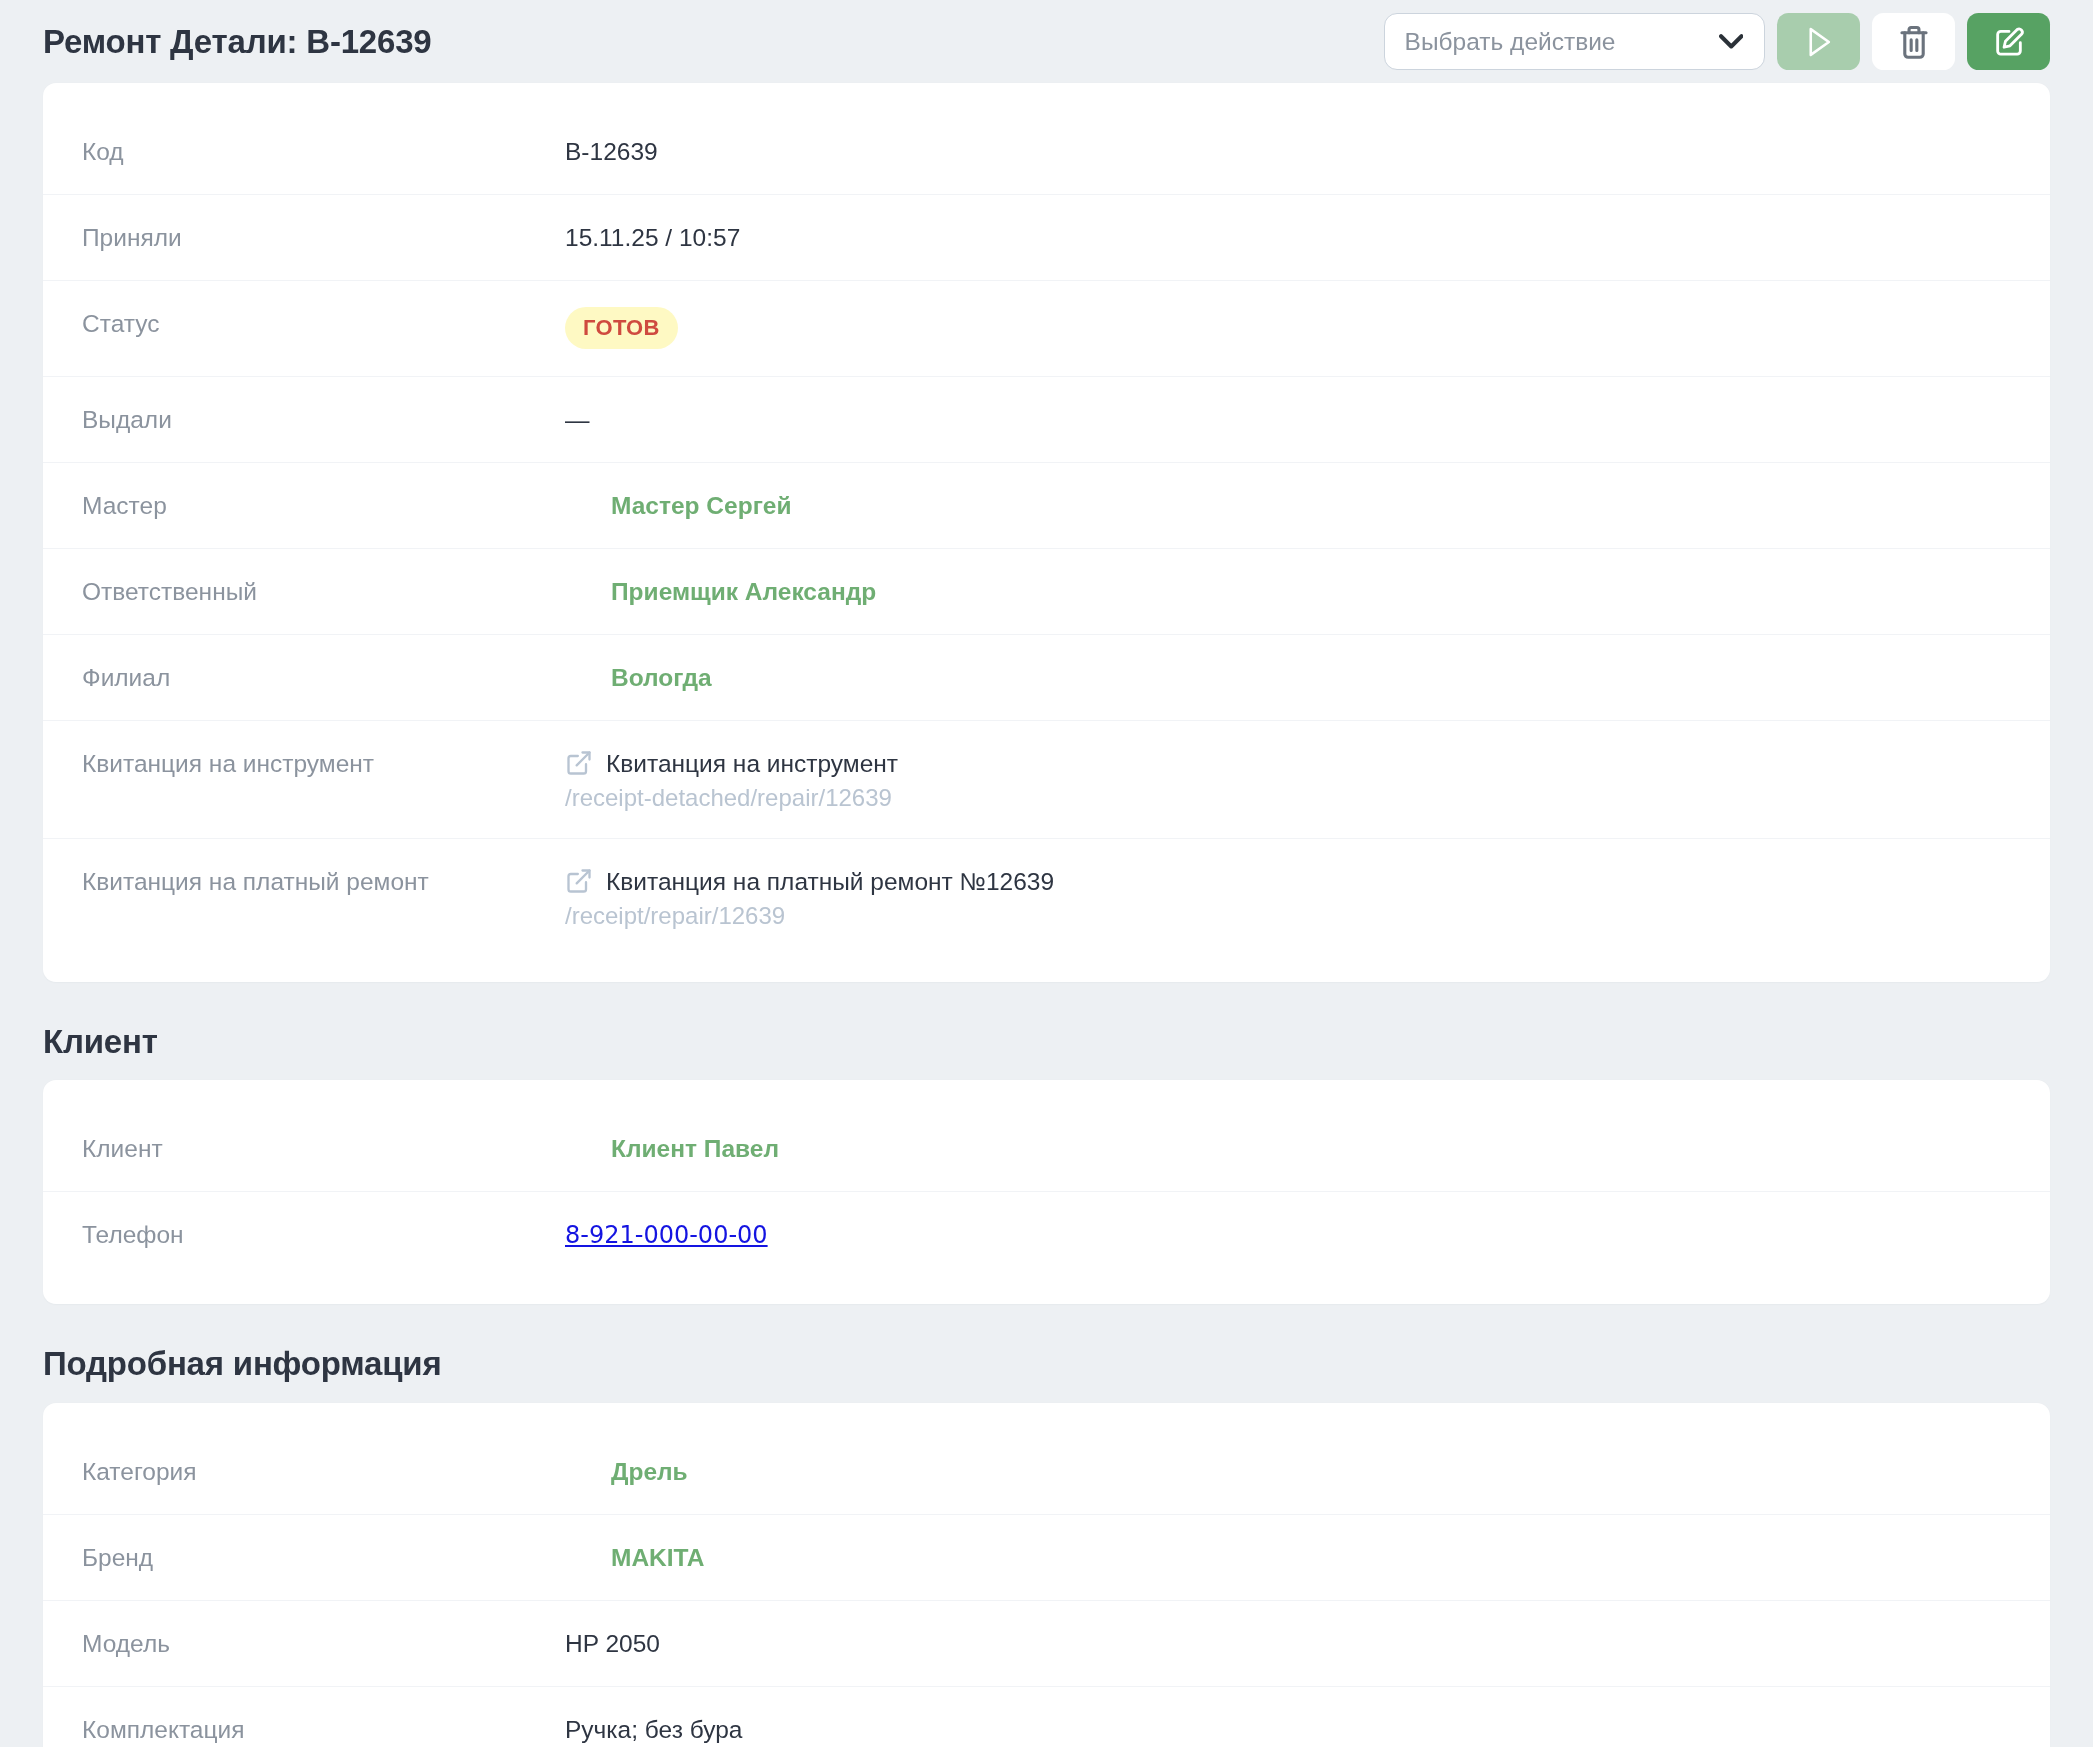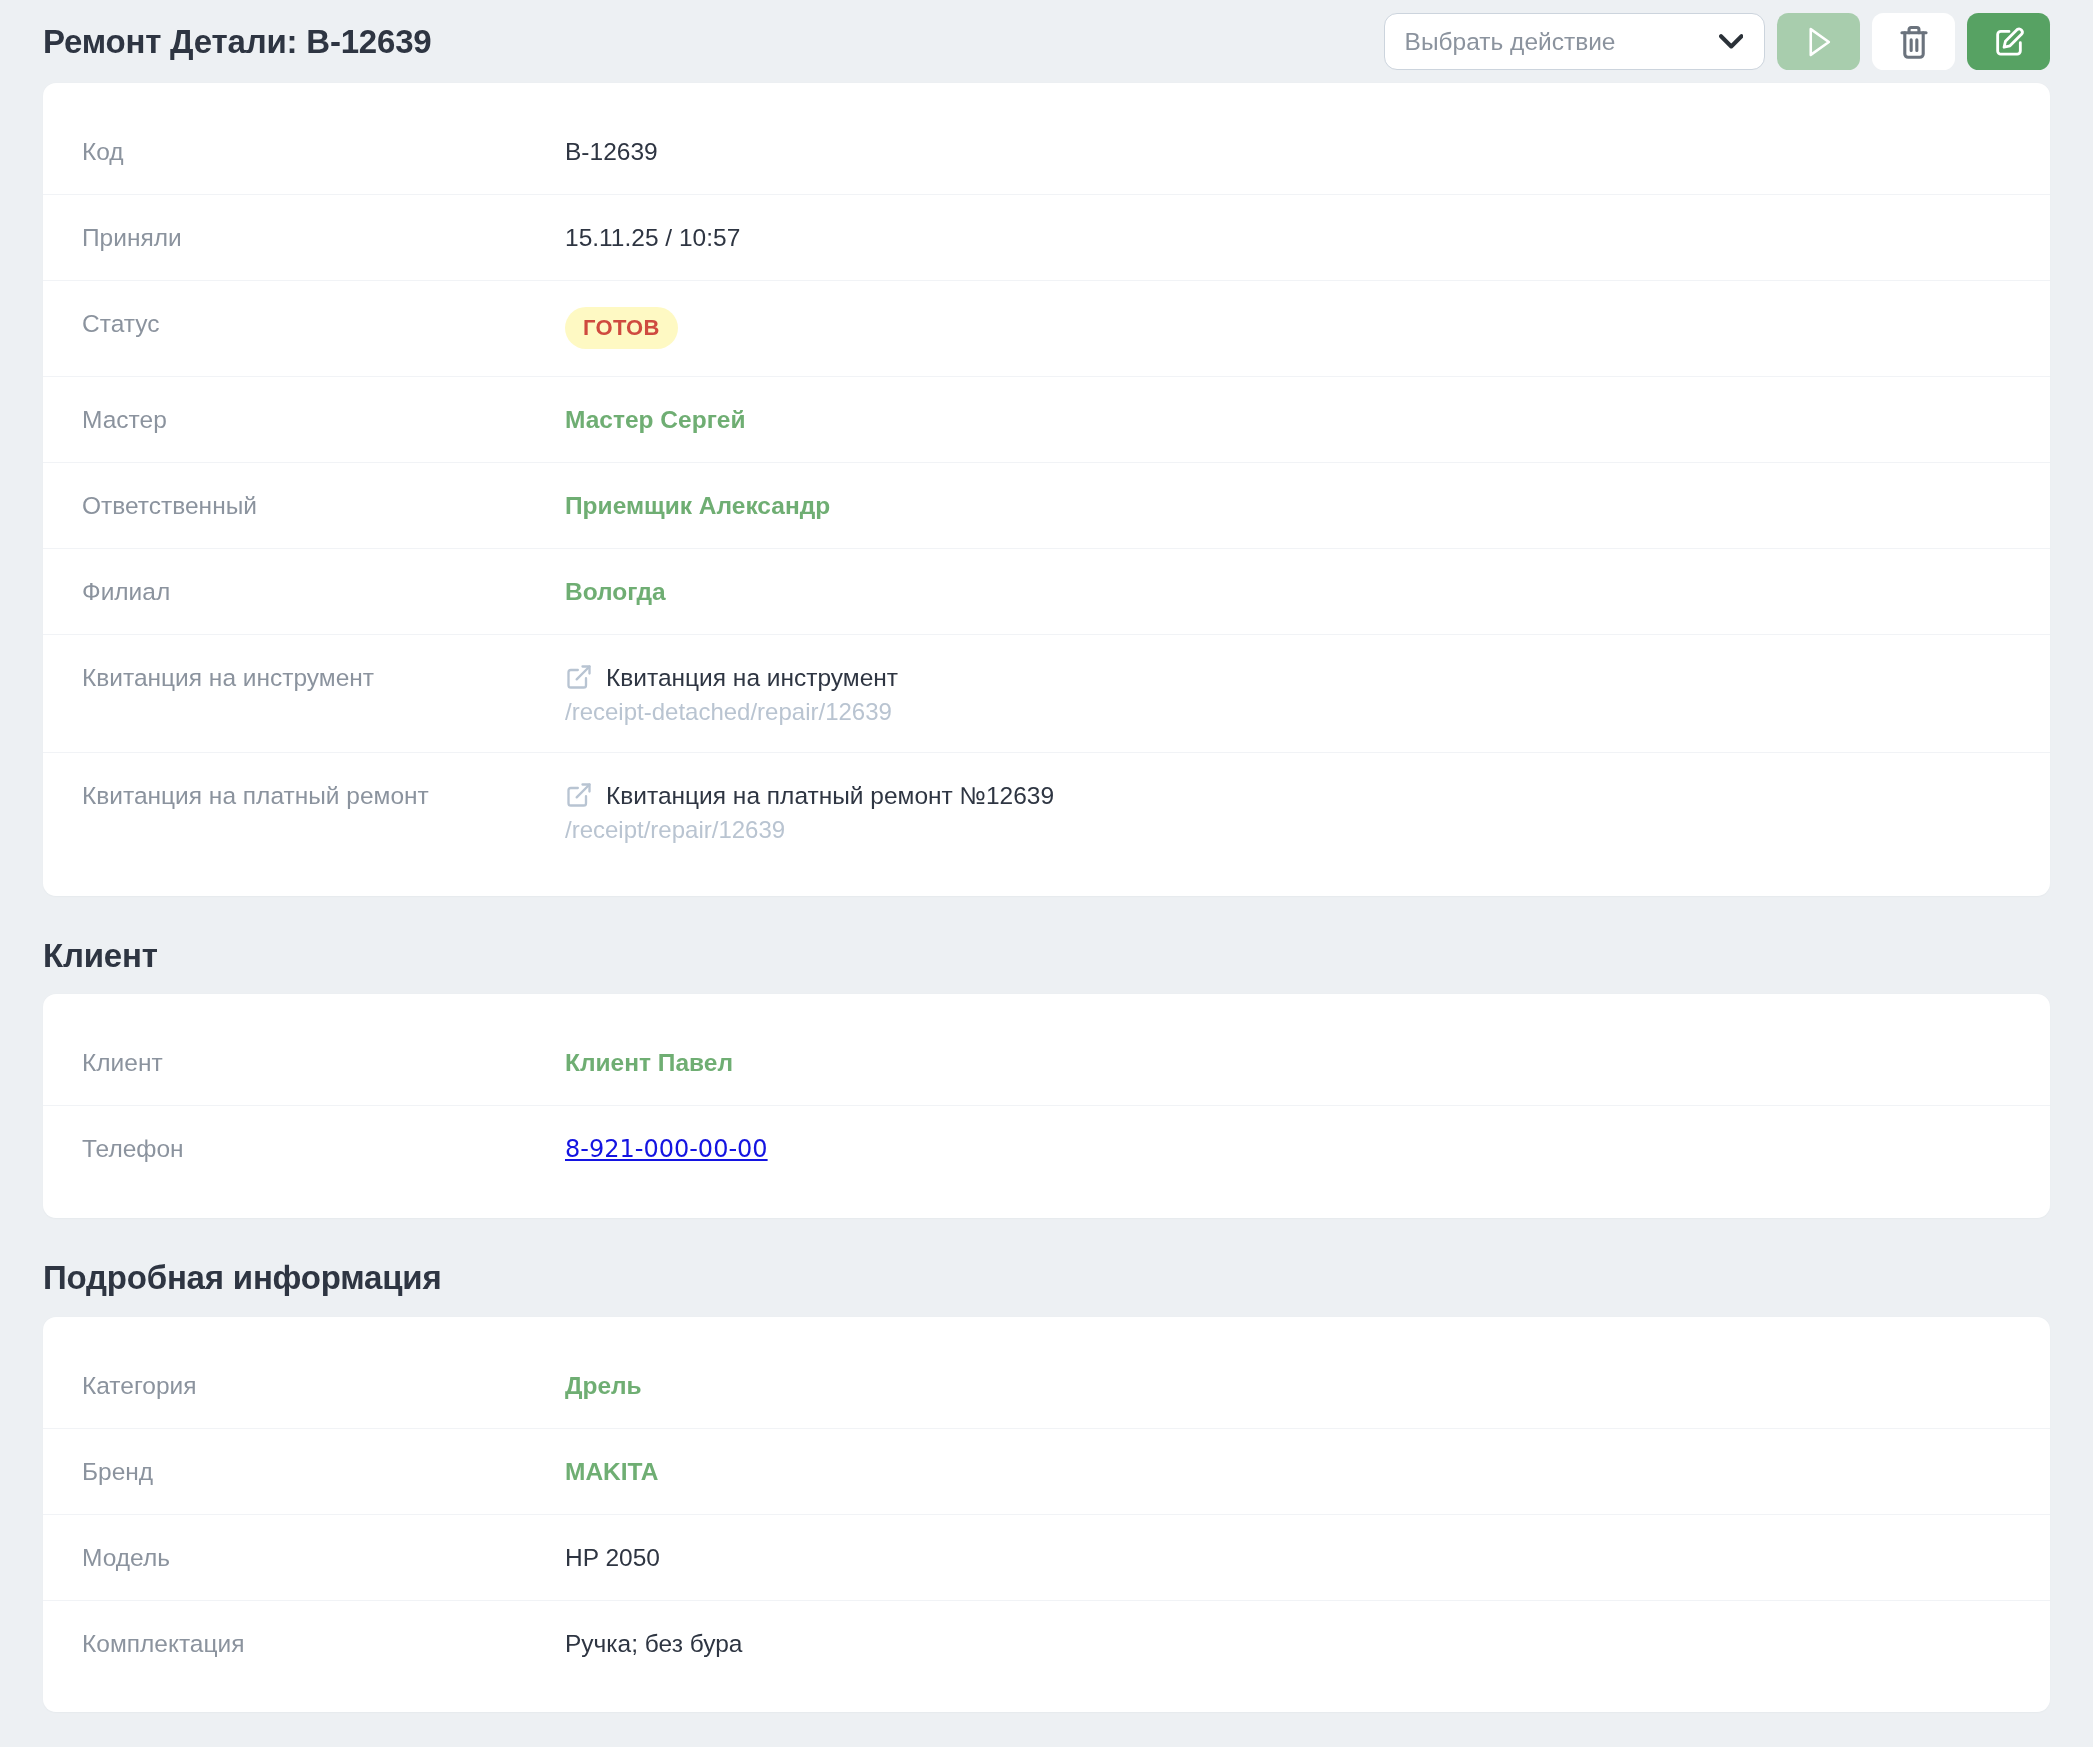--- a/index.html
+++ b/index.html
@@ -50,21 +50,21 @@
   .row:last-child { border-bottom:none; }
   .row .label { width:483px; flex:none; color:#8b939e; }
   .row .value { color:#2e3542; }
 
   .status-badge {
     display:inline-block; background:#fef9c3; color:#cf4a3f;
     font-weight:700; font-size:22px; line-height:22px;
     padding:9.8px 18px; border-radius:21px; letter-spacing:0.3px;
     margin-top:-0.8px;
   }
-  a.green-link { color:#6fae73; font-weight:700; text-decoration:none; cursor:pointer; }
+  a.green-link { color:#6fae73; font-weight:700; text-decoration:none; cursor:pointer;margin-left:46px; }
   a.phone-link {
     color:#1414e1; text-decoration:underline; cursor:pointer;
     font-family:"DejaVu Sans", sans-serif; font-size:24px;
   }
   .link-line { display:flex; align-items:center; gap:13px; }
   a.ext-link { color:#2e3542; text-decoration:none; cursor:pointer; }
   .link-path { color:#b9c4d1; font-size:24px; line-height:27px; margin-top:4.9px; }
 
   h2.section-title {
     font-size:33px; font-weight:600; color:#2e3542;
@@ -117,20 +117,24 @@
       <div class="label">Приняли</div>
       <div class="value">15.11.25 / 10:57</div>
     </div>
     <div class="row">
       <div class="label">Статус</div>
       <div class="value">
         <span class="status-badge">ГОТОВ</span>
       </div>
     </div>
     <div class="row">
+      <div class="label">Выдали</div>
+      <div class="value">—</div>
+    </div>
+    <div class="row">
       <div class="label">Мастер</div>
       <div class="value">
         <a class="green-link">Мастер Сергей</a>
       </div>
     </div>
     <div class="row">
       <div class="label">Ответственный</div>
       <div class="value">
         <a class="green-link">Приемщик Александр</a>
       </div>

